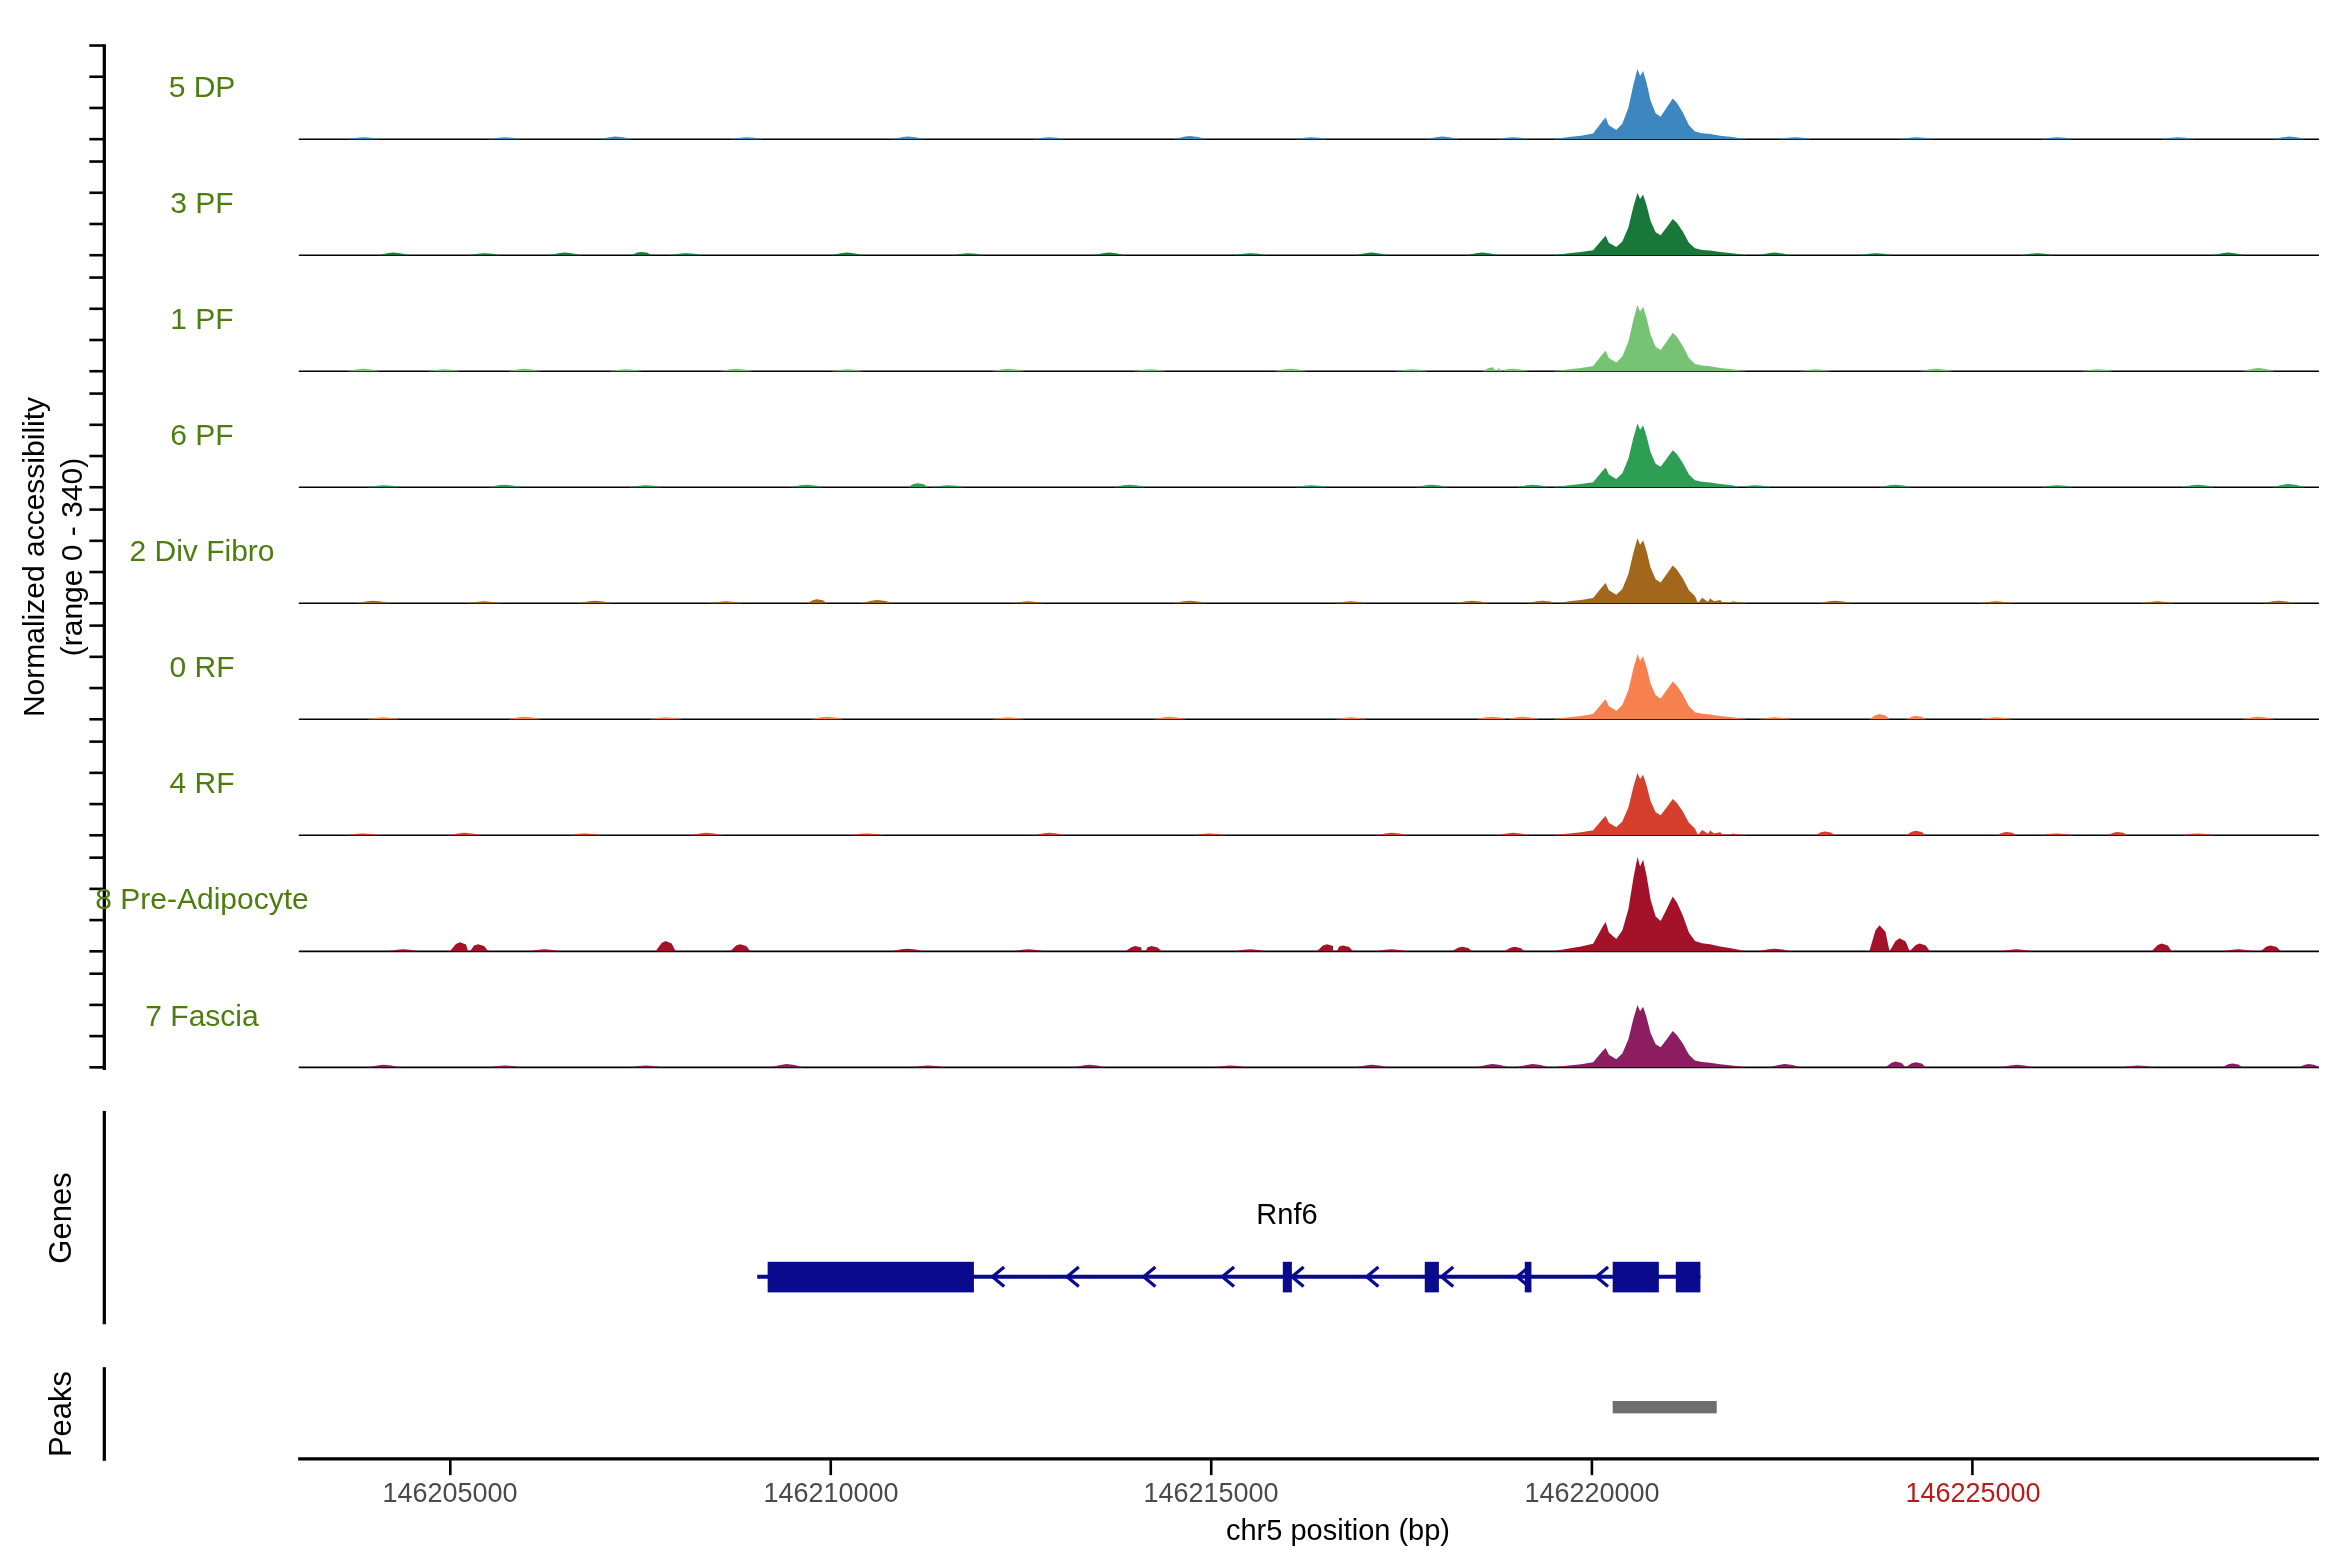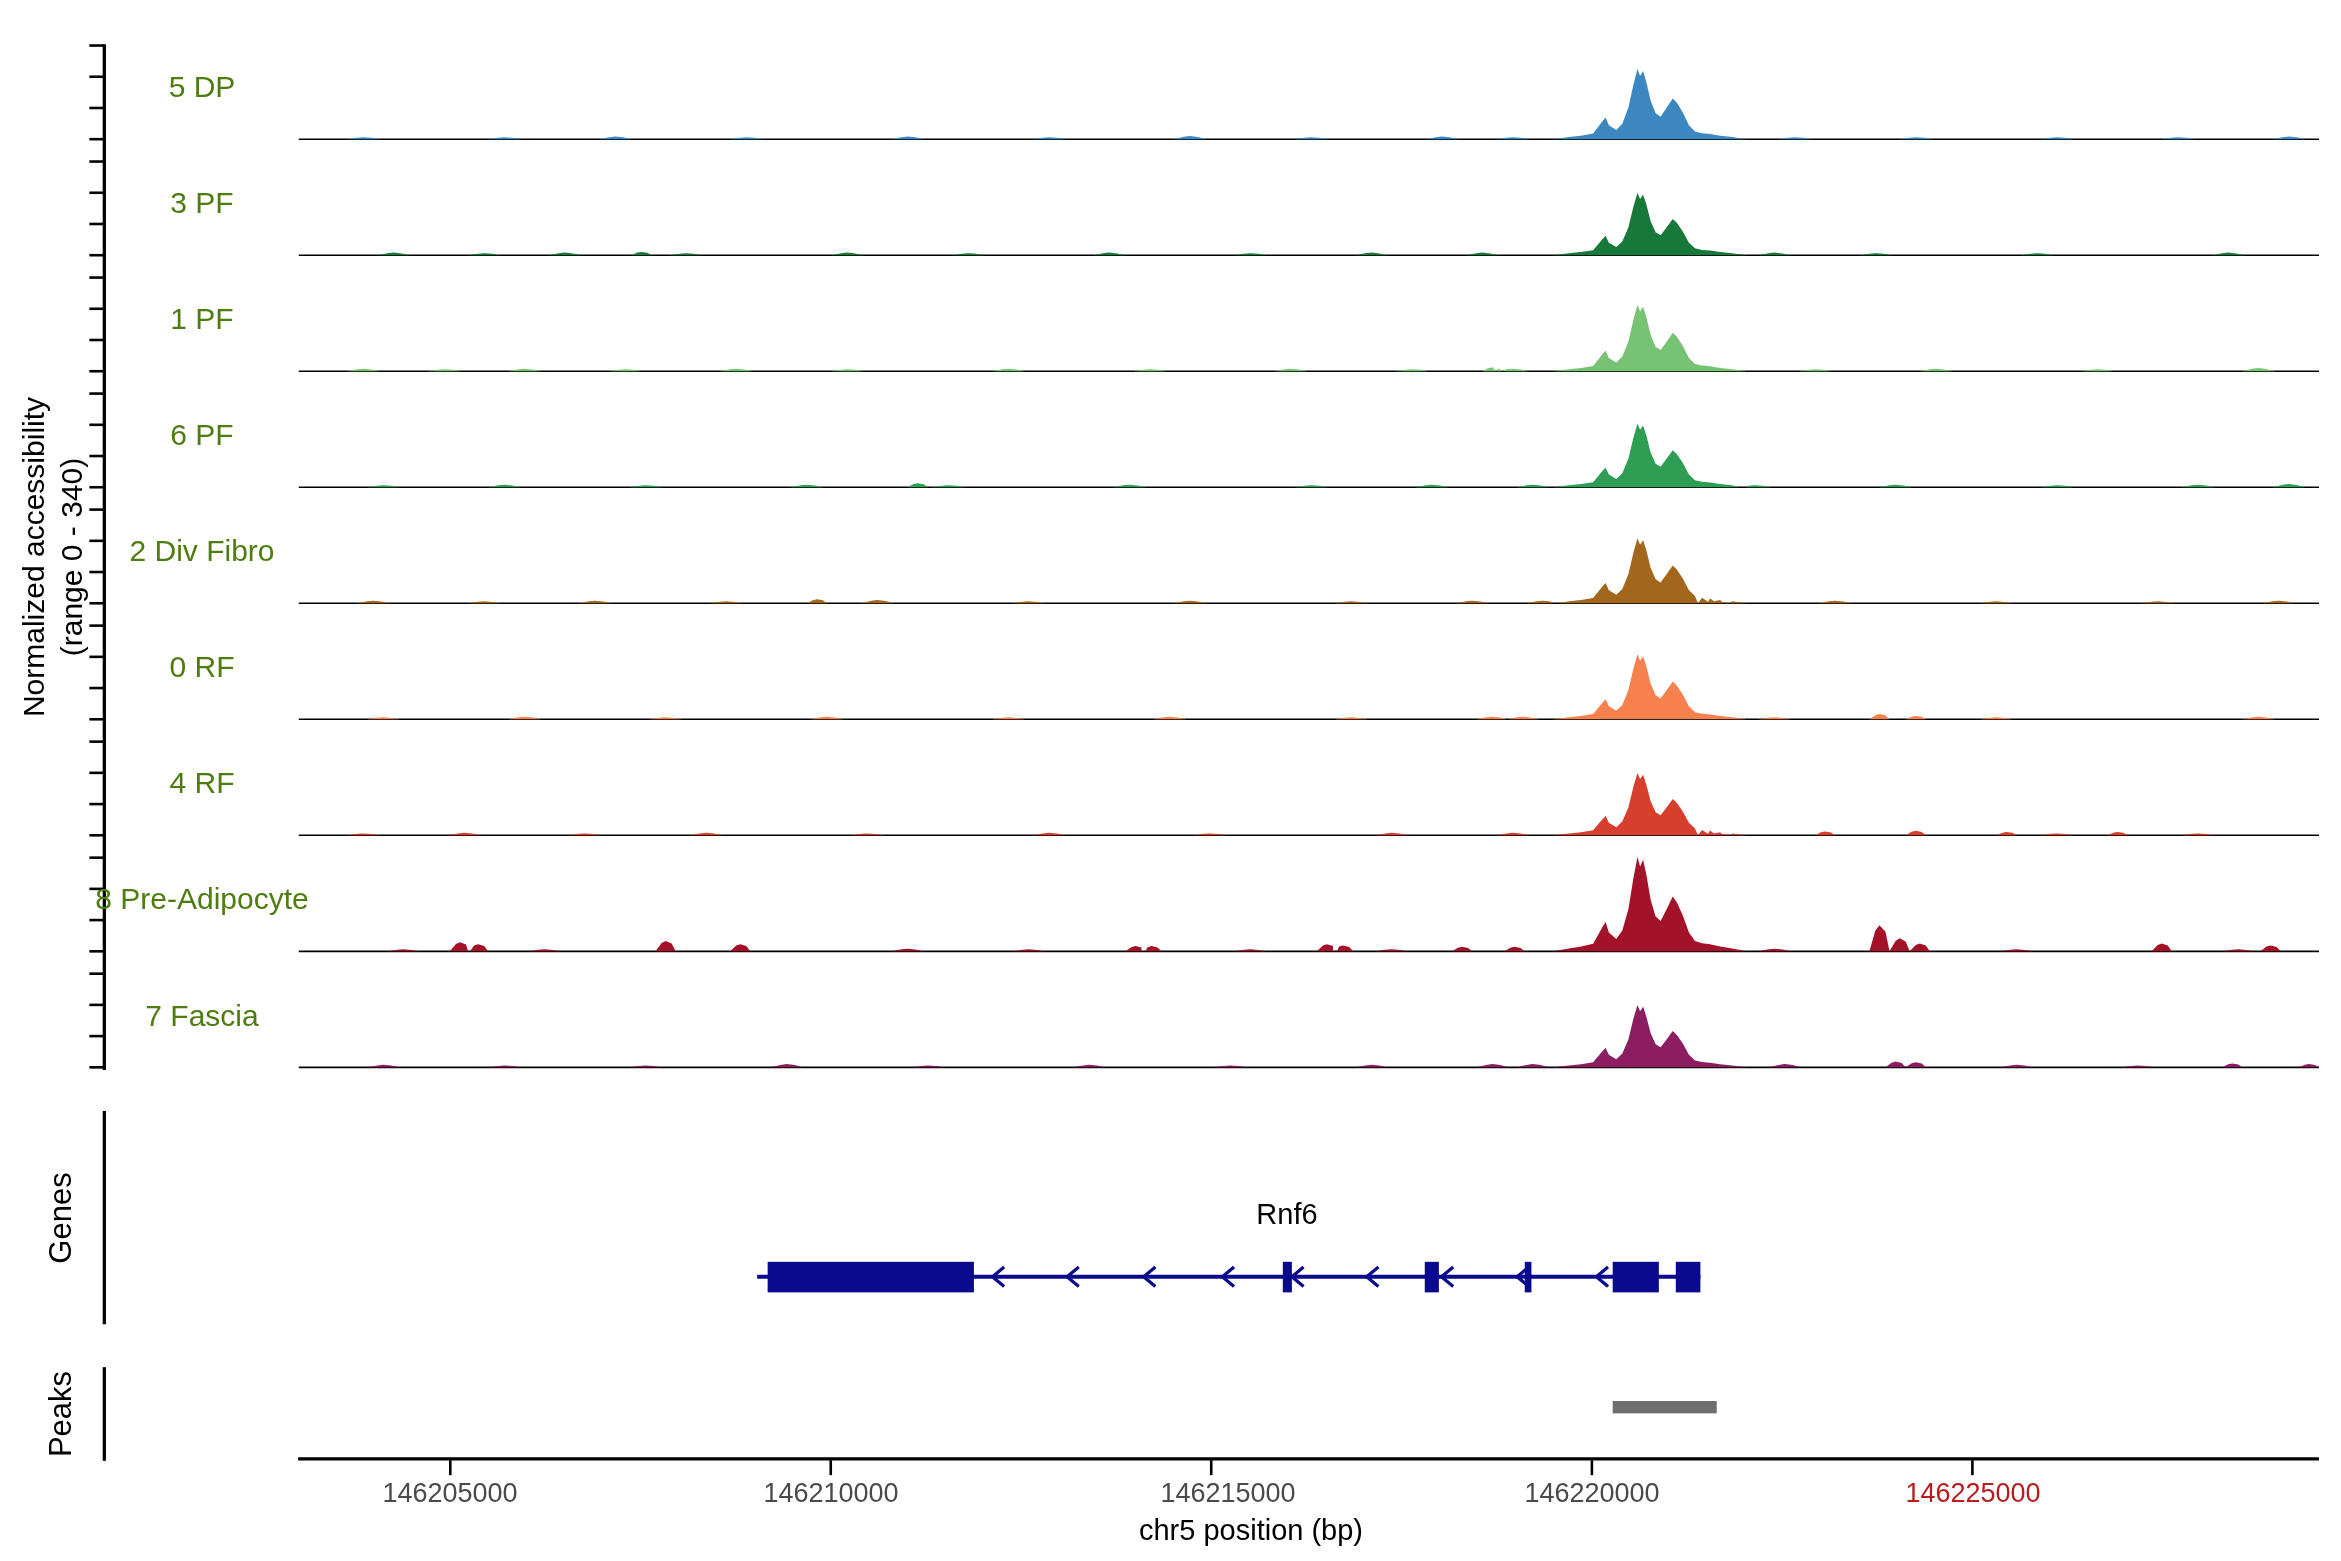--- a/index.html
+++ b/index.html
@@ -106,32 +106,32 @@
     <div>Normalized accessibility</div>
     <div>(range 0 - 340)</div>
   </div>
 
   <div class="lab rot seclab" style="left:61px;top:1218px;">Genes</div>
 
   <div class="lab rot seclab" style="left:61px;top:1414px;">Peaks</div>
 
   <div class="lab genename" style="left:1239px;top:1214px;margin-left:48px;">Rnf6</div>
 
-  <div class="lab xlab" style="left:1251px;top:1530px;">chr5 position (bp)</div>
+  <div class="lab xlab" style="left:1338px;top:1530px;">chr5 position (bp)</div>
 
   <div id="html-labels">
       <div class="lab tracklab" style="left: 202px; top: 87px;">5 DP</div>
       <div class="lab tracklab" style="left: 202px; top: 203px;">3 PF</div>
       <div class="lab tracklab" style="left: 202px; top: 319px;">1 PF</div>
       <div class="lab tracklab" style="left: 202px; top: 435px;">6 PF</div>
       <div class="lab tracklab" style="left: 202px; top: 551px;">2 Div Fibro</div>
       <div class="lab tracklab" style="left: 202px; top: 667px;">0 RF</div>
       <div class="lab tracklab" style="left: 202px; top: 783px; text-align: right;">4 RF</div>
       <div class="lab tracklab" style="left: 202px; top: 899px;">8 Pre-Adipocyte</div>
       <div class="lab tracklab" style="left: 202px; top: 1016px;">7 Fascia</div>
       <div class="lab ticklab" style="left: 450px; top: 1493px; color: rgb(74, 74, 74);">146205000</div>
       <div class="lab ticklab" style="left: 831px; top: 1493px; color: rgb(74, 74, 74);">146210000</div>
-      <div class="lab ticklab" style="left: 1211px; top: 1493px; color: rgb(74, 74, 74); margin-left: 17px;">146215000</div>
+      <div class="lab ticklab" style="left: 1211px; top: 1493px; color: rgb(74, 74, 74);">146215000</div>
       <div class="lab ticklab" style="left: 1592px; top: 1493px; color: rgb(74, 74, 74);">146220000</div>
       <div class="lab ticklab" style="left: 1973px; top: 1493px; color: #b91c1c;">146225000</div>
     </div>
 </div>
 
 
 </body></html>

